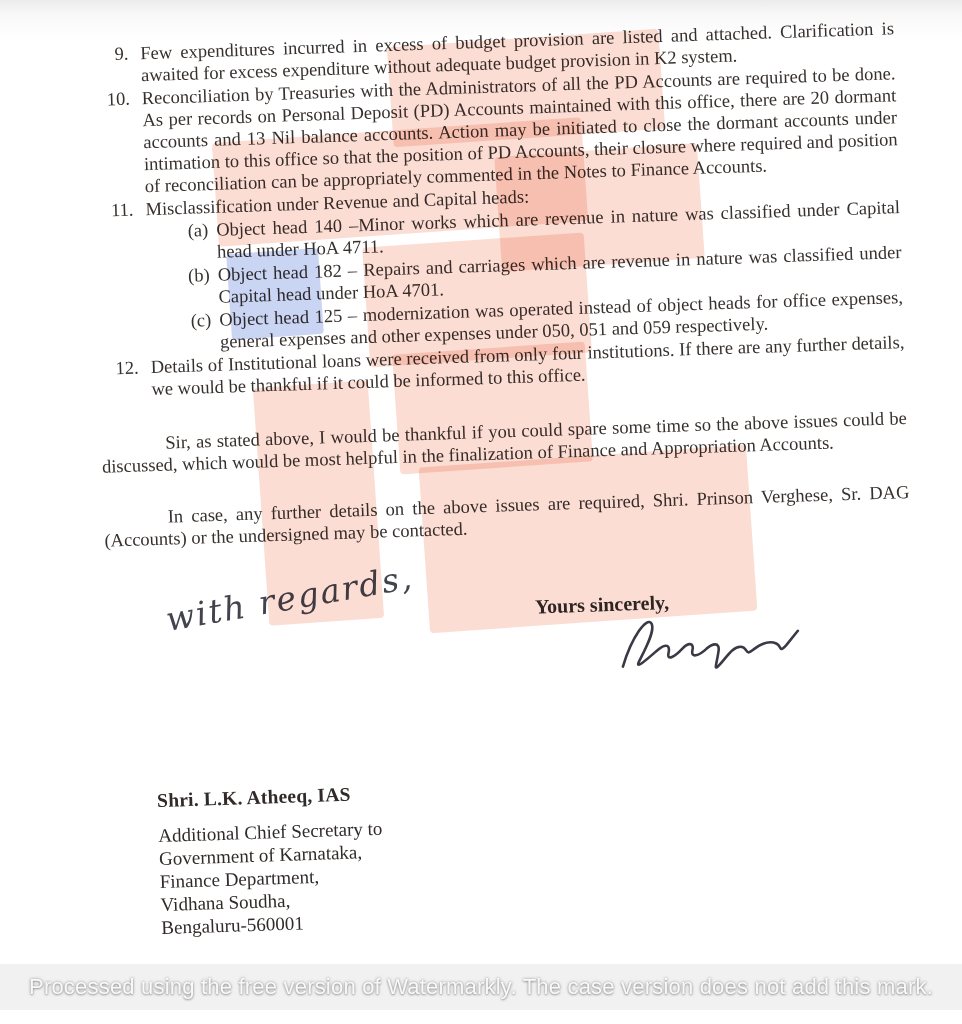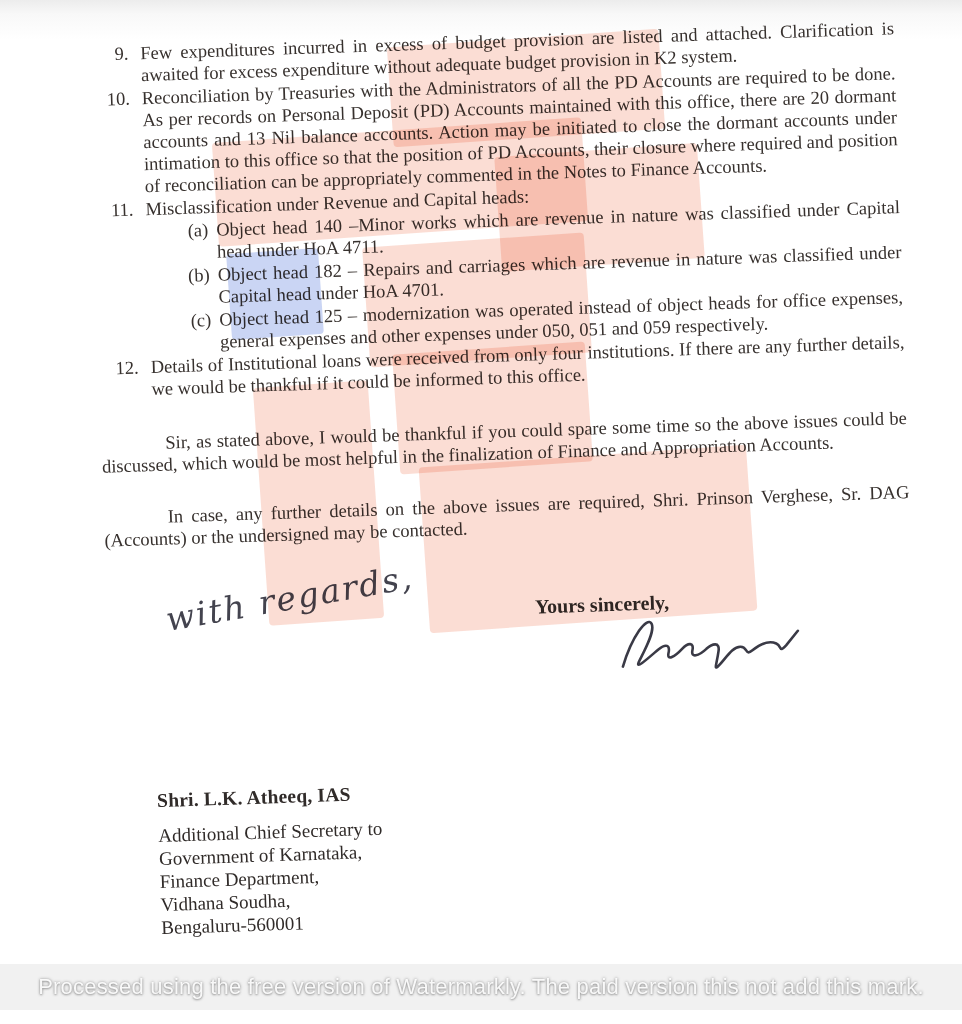--- a/index.html
+++ b/index.html
@@ -126,16 +126,16 @@
   <div class="brick" style="left:390px;top:38px;width:272px;height:100px;"></div>
   <div class="brick" style="left:215px;top:130px;width:370px;height:104px;"></div>
   <div class="brick" style="left:498px;top:150px;width:203px;height:115px;"></div>
   <div class="brick" style="left:366px;top:240px;width:222px;height:120px;"></div>
   <div class="brick blue" style="left:229px;top:251px;width:92px;height:86px;"></div>
   <div class="brick" style="left:261px;top:384px;width:115px;height:238px;"></div>
   <div class="brick" style="left:396px;top:348px;width:193px;height:120px;"></div>
   <div class="brick" style="left:424px;top:456px;width:328px;height:166px;"></div>
 
   <div class="wm-bar">
-    <span>Processed using the free version of Watermarkly. The paid version this not add this mark.</span>
+    <span>Processed using the free version of Watermarkly. The case version does not add this mark.</span>
   </div>
 
 </div>
 
 </body></html>

